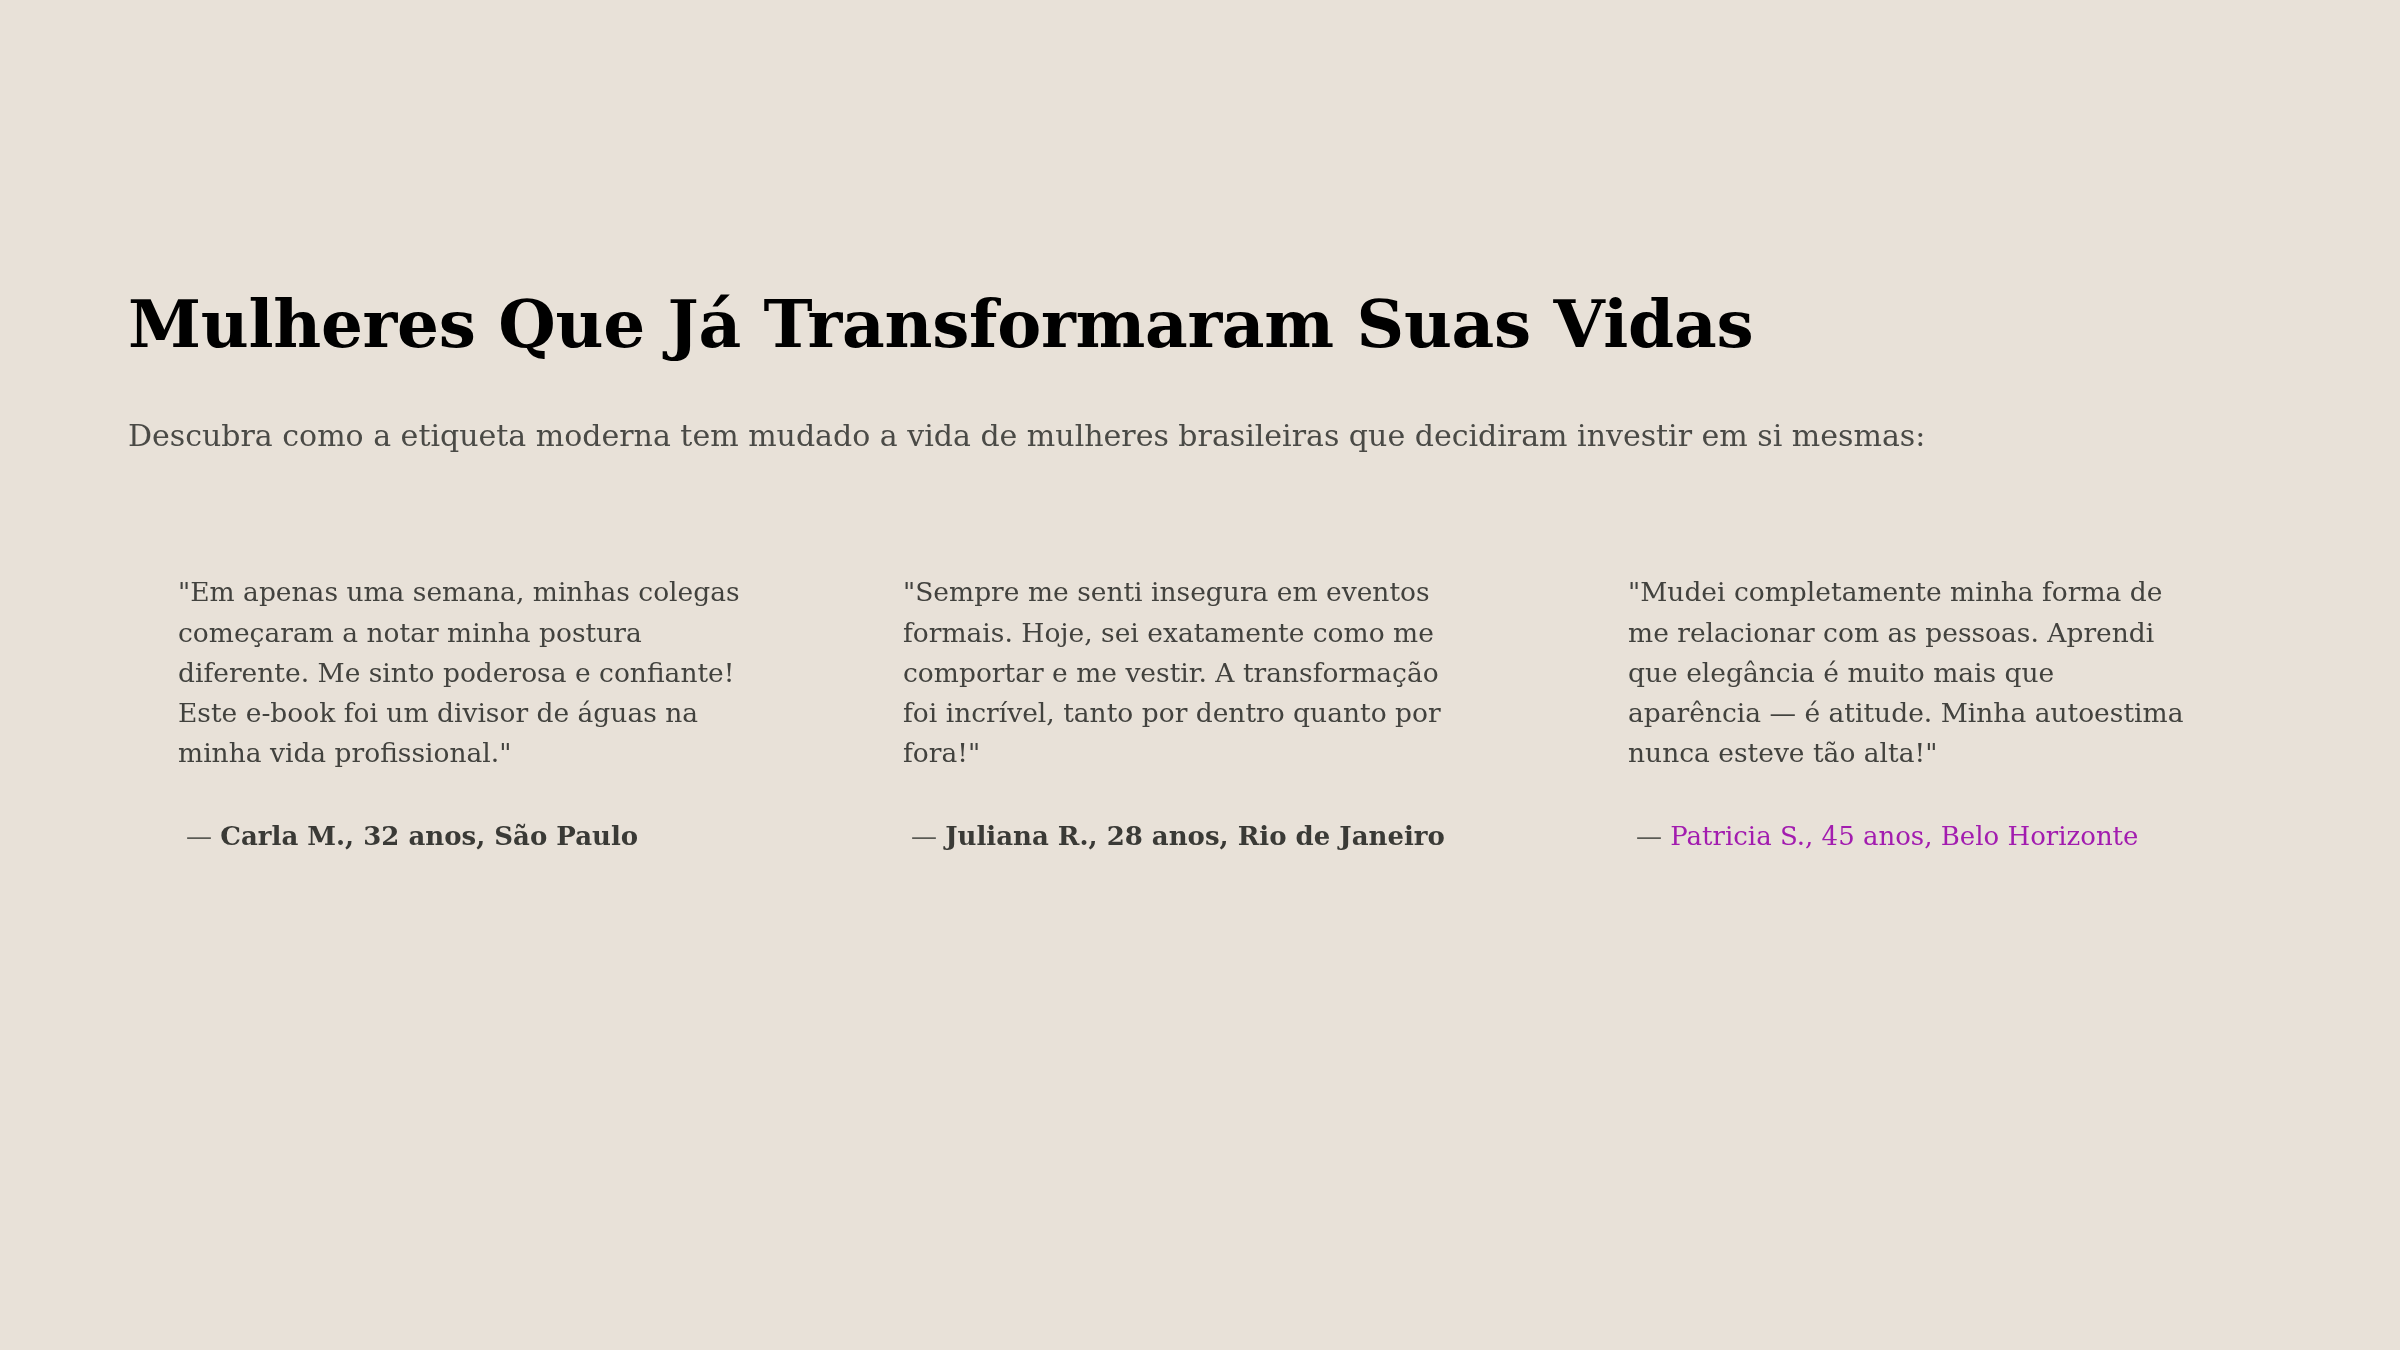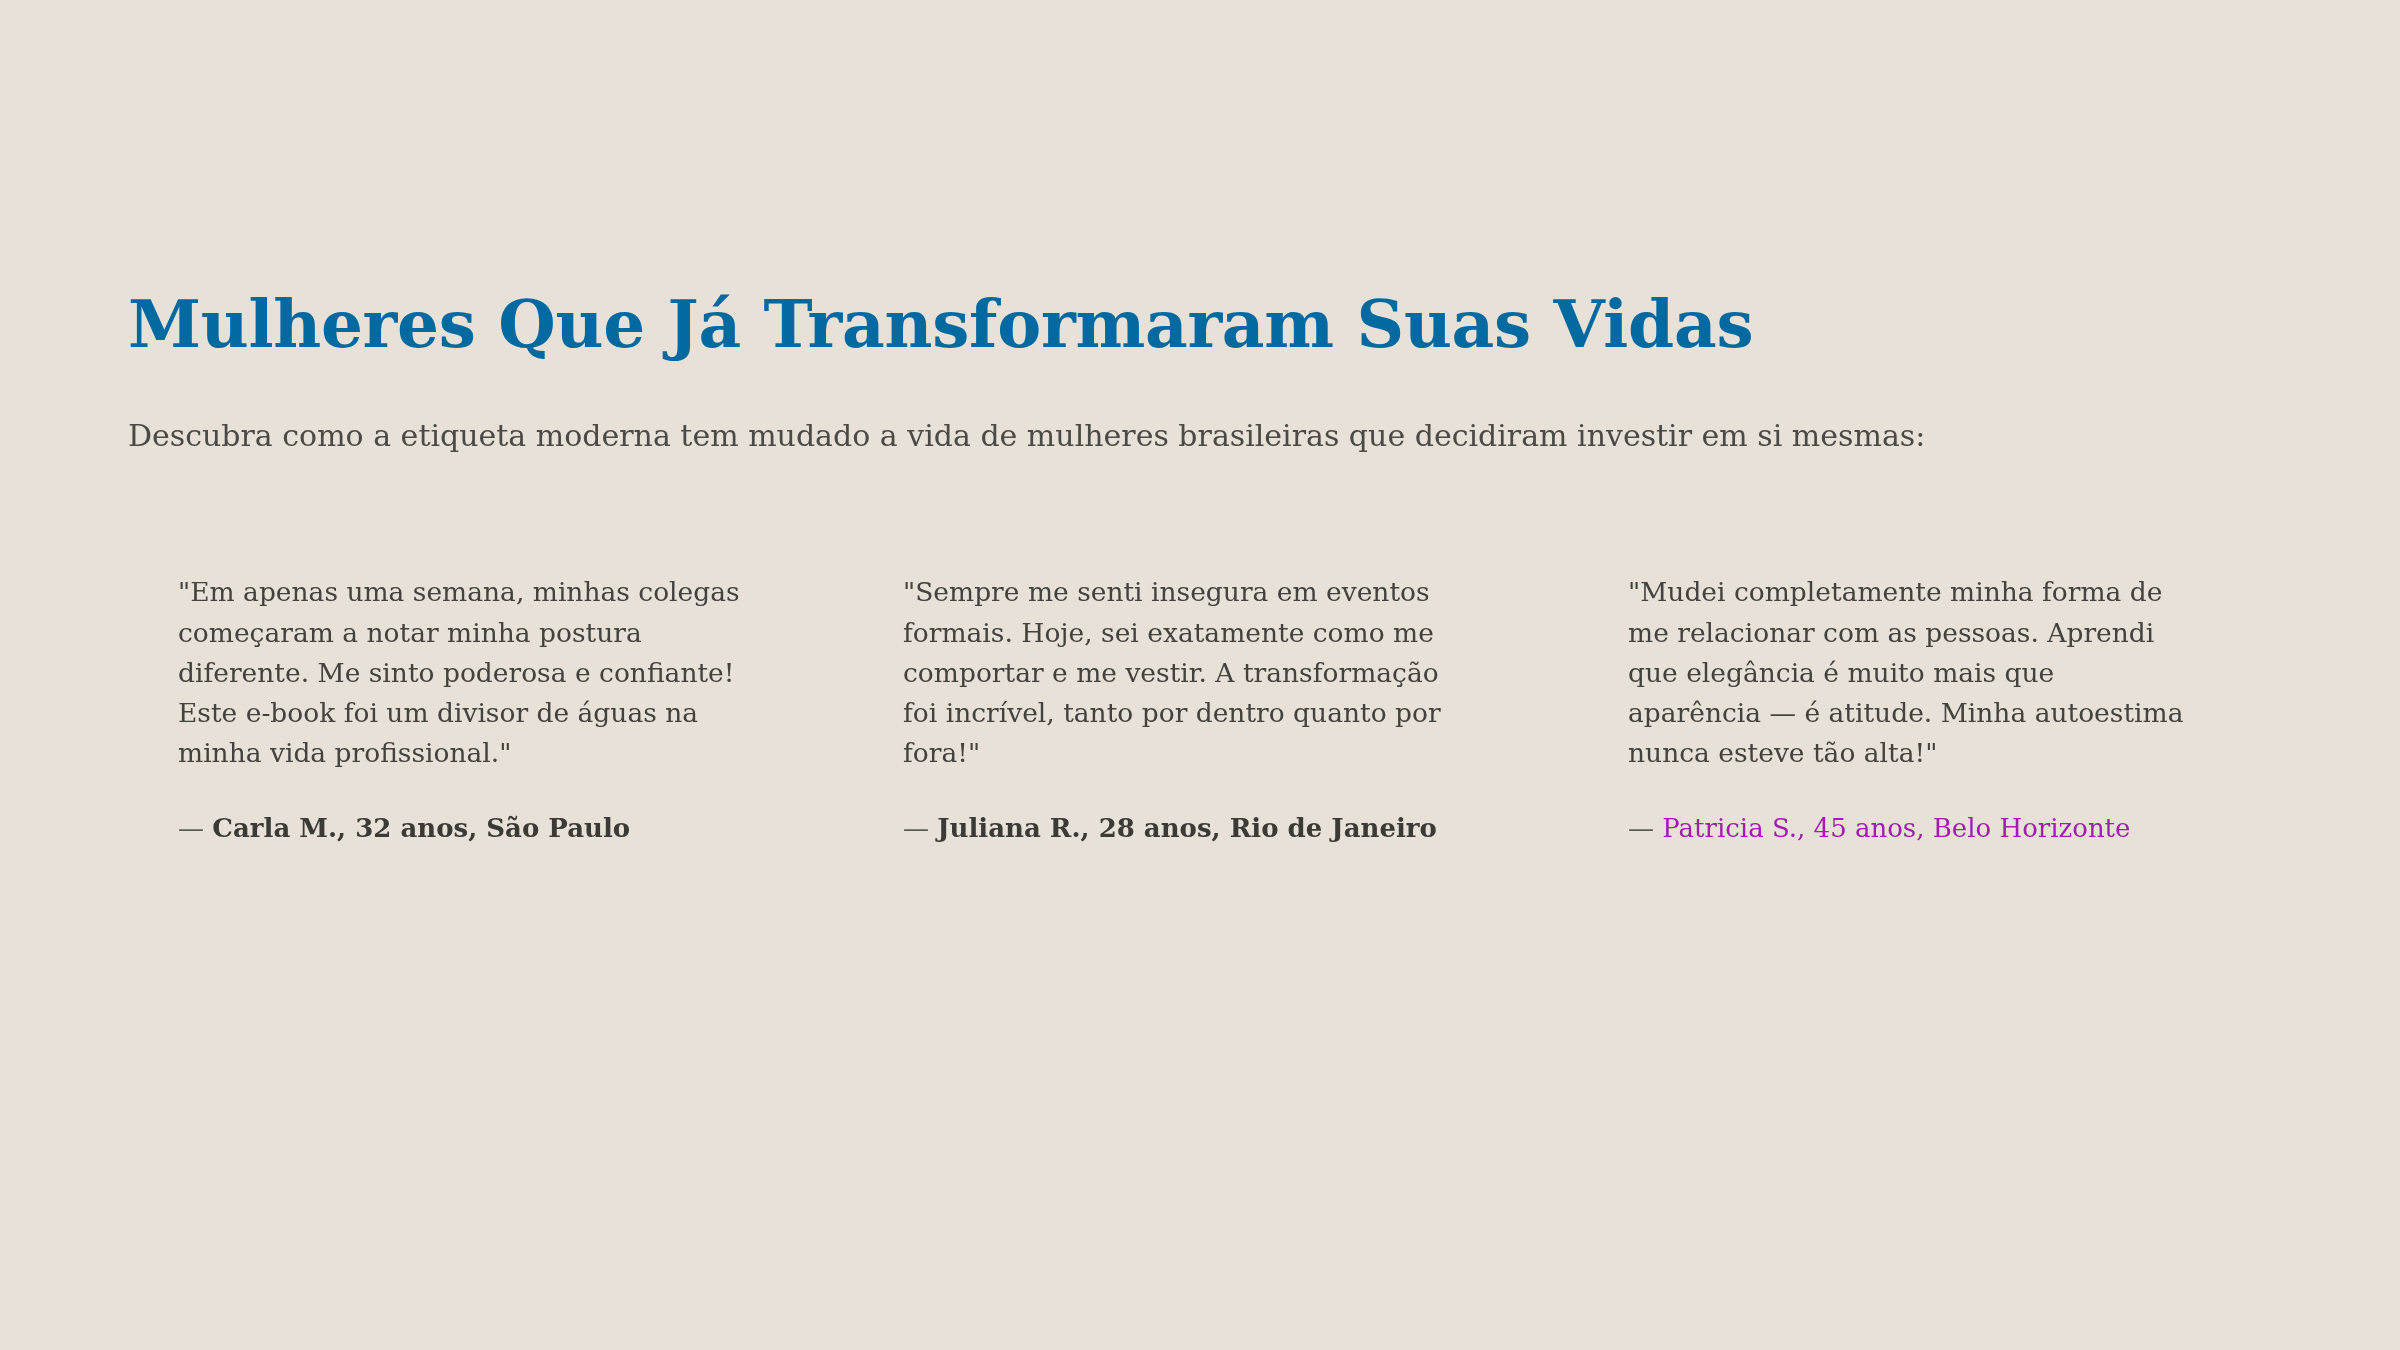--- a/index.html
+++ b/index.html
@@ -23,21 +23,21 @@
     box-sizing: border-box;
     padding: 0 128px;
   }
   .section-title {
     margin: 0;
     padding-top: 288px;
     font-size: 66px;
     line-height: 1.12;
     font-weight: 700;
     letter-spacing: -0.3px;
-    color: #0369a1;
+    color: #000000;
     font-family: "DejaVu Serif", "Liberation Serif", serif;
   }
   .section-intro {
     margin: 0;
     padding-top: 52px;
     max-width: 2060px;
     font-size: 30px;
     line-height: 1.45;
     color: #4a4a46;
     font-family: "DejaVu Serif", "Liberation Serif", serif;
@@ -57,21 +57,21 @@
     margin-right: 0;
   }
   .testimonial-quote {
     margin: 0;
     font-size: 26.5px;
     line-height: 1.52;
     color: #42423e;
     font-family: "DejaVu Serif", "Liberation Serif", serif;
   }
   .testimonial-attribution {
-    margin: 0;
+    margin: 8px;
     padding-top: 36px;
     font-size: 26px;
     line-height: 1.4;
     color: #4a4a46;
     font-family: "DejaVu Serif", "Liberation Serif", serif;
   }
   .testimonial-attribution .dash {
     font-weight: 400;
     color: #5a5a54;
   }

